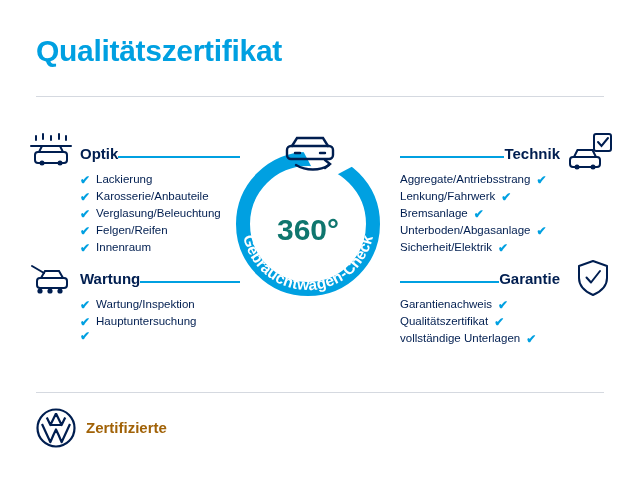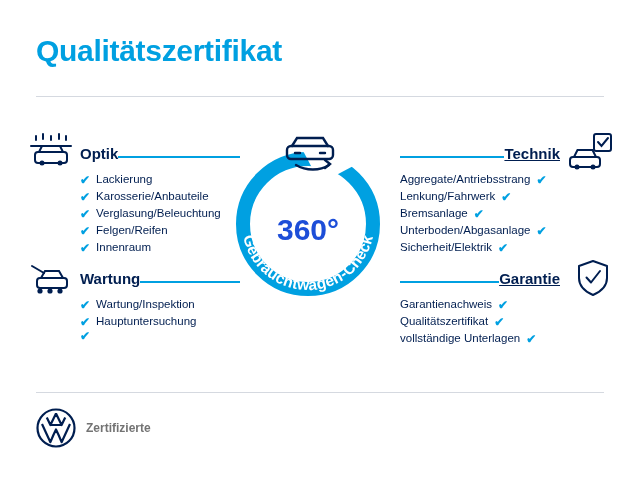--- a/index.html
+++ b/index.html
@@ -100,21 +100,20 @@
   #sec-optik { left: 80px; top: 146px; width: 160px; }
   #sec-wartung { left: 80px; top: 271px; width: 160px; }
   #sec-optik .section-head, #sec-wartung .section-head { width: 160px; }
 
   
   #sec-technik { left: 400px; top: 146px; width: 160px; }
   #sec-garantie { left: 400px; top: 271px; width: 160px; }
   #sec-technik .section-head, #sec-garantie .section-head {
     flex-direction: row-reverse;
     width: 160px;
-    text-decoration: underline;
   }
 
   
   .corner-icon {
     position: absolute;
     color: #001e50;
   }
   #icon-optik { left: 28px; top: 132px; }
   #icon-wartung { left: 28px; top: 258px; }
   #icon-technik { left: 568px; top: 132px; }
@@ -149,21 +148,21 @@
     transform-origin: 0 50%;
   }
   .badge-number {
     position: absolute;
     left: 8px;
     top: 93px;
     width: 144px;
     text-align: center;
     font-size: 30px;
     font-weight: bold;
-    color: #1d4ed8;
+    color: #0f766e;
   }
   .badge-car {
     position: absolute;
     left: 50px;
     top: 8px;
     color: #001e50;
   }
   .curved-text {
     position: absolute;
     left: 0;
@@ -187,23 +186,23 @@
     top: 408px;
     display: flex;
     align-items: center;
     gap: 10px;
   }
   .vw-logo {
     width: 40px;
     height: 40px;
   }
   .footer-text {
-    font-size: 12px;
-    font-weight: bold;
-    color: #737373;
+    font-size: 15px;
+    font-weight: bold;
+    color: #a16207;
     line-height: 16px;
   }
 </style>
 </head>
 <body>
 
 <div id="page">
 
   <div class="title">Qualitätszertifikat</div>
   <div class="title-rule"></div>

